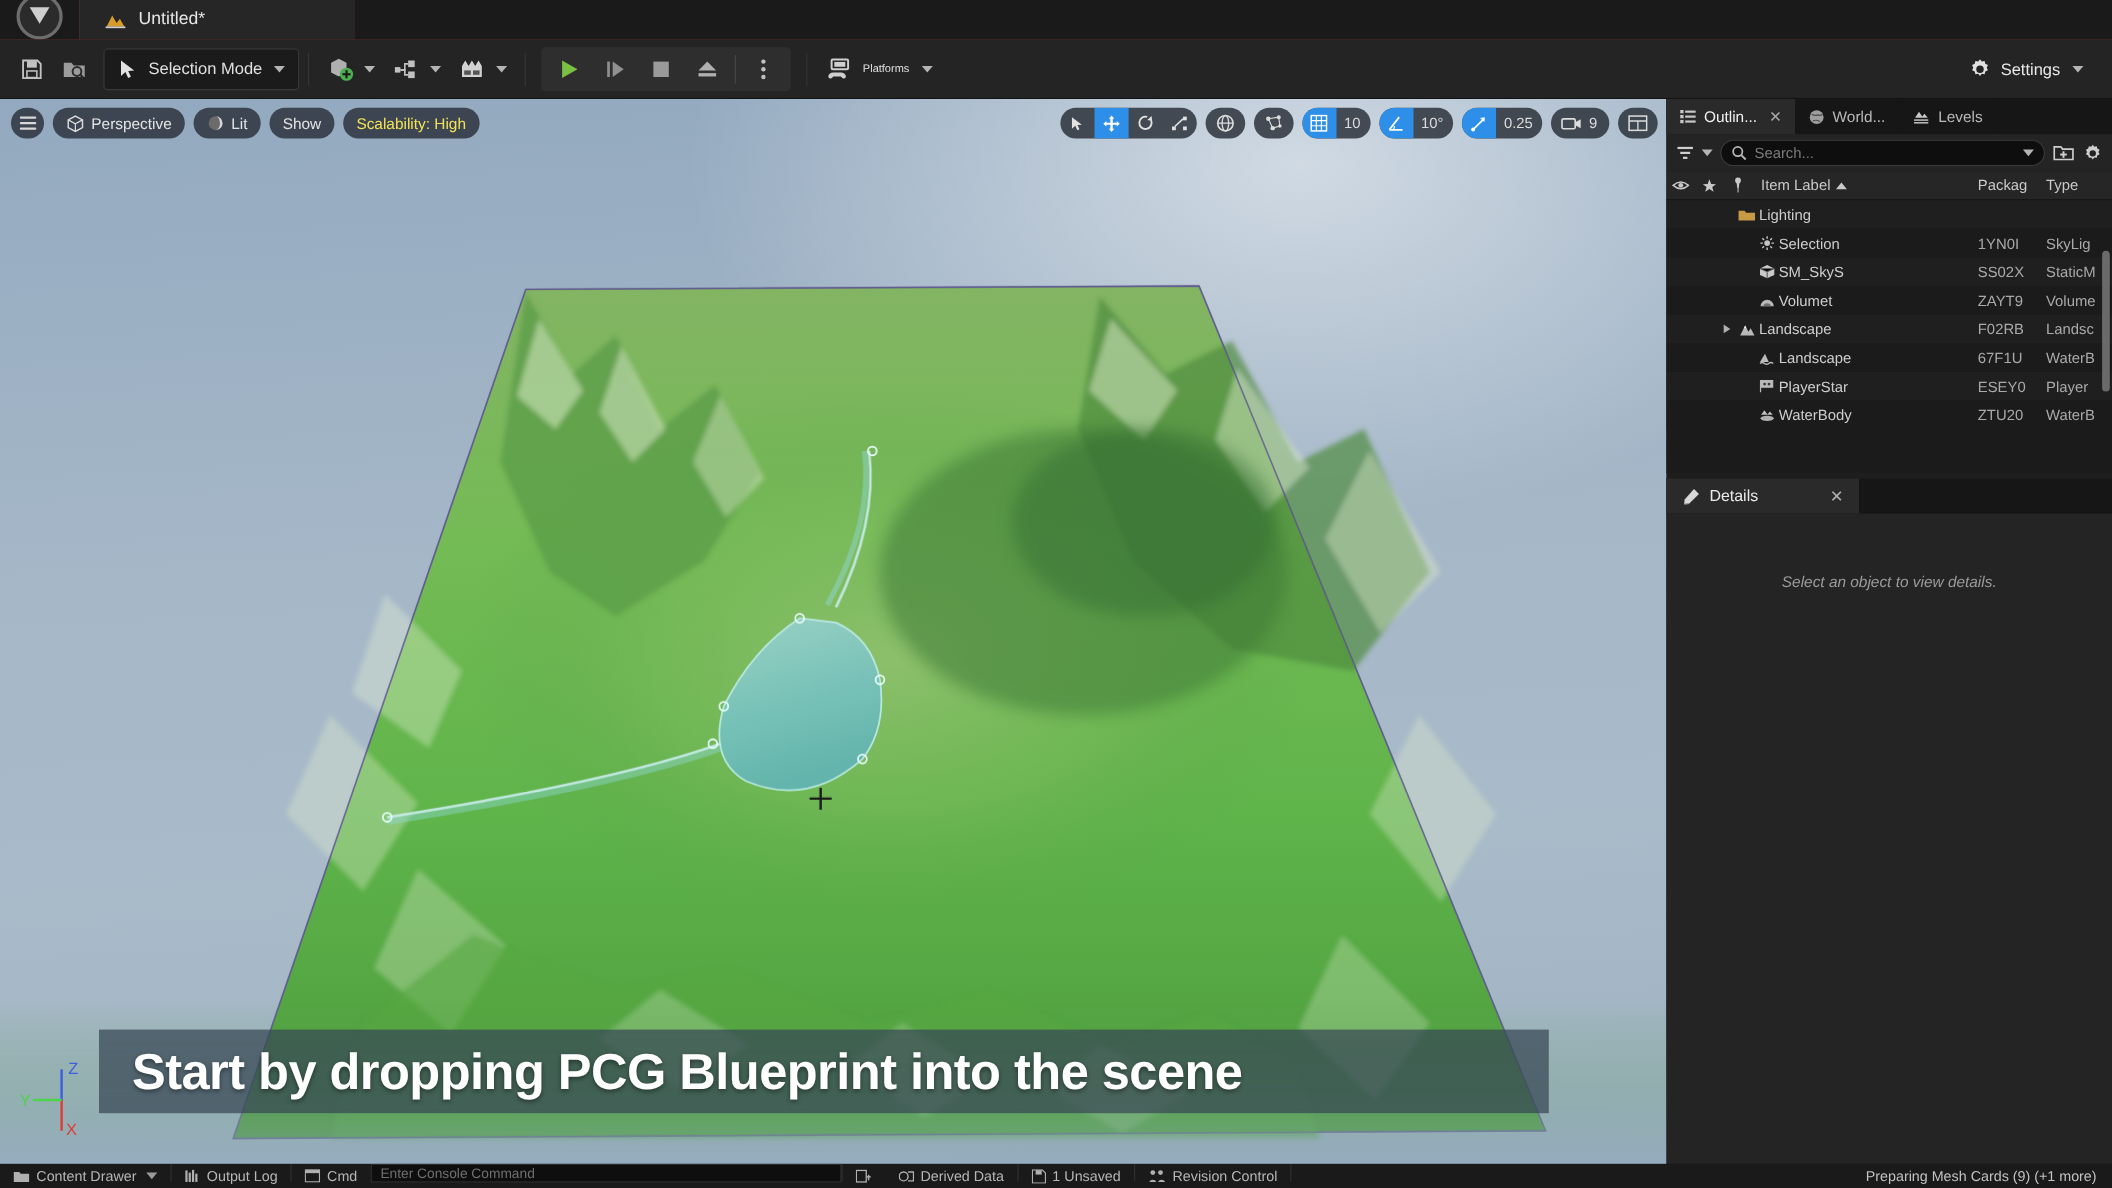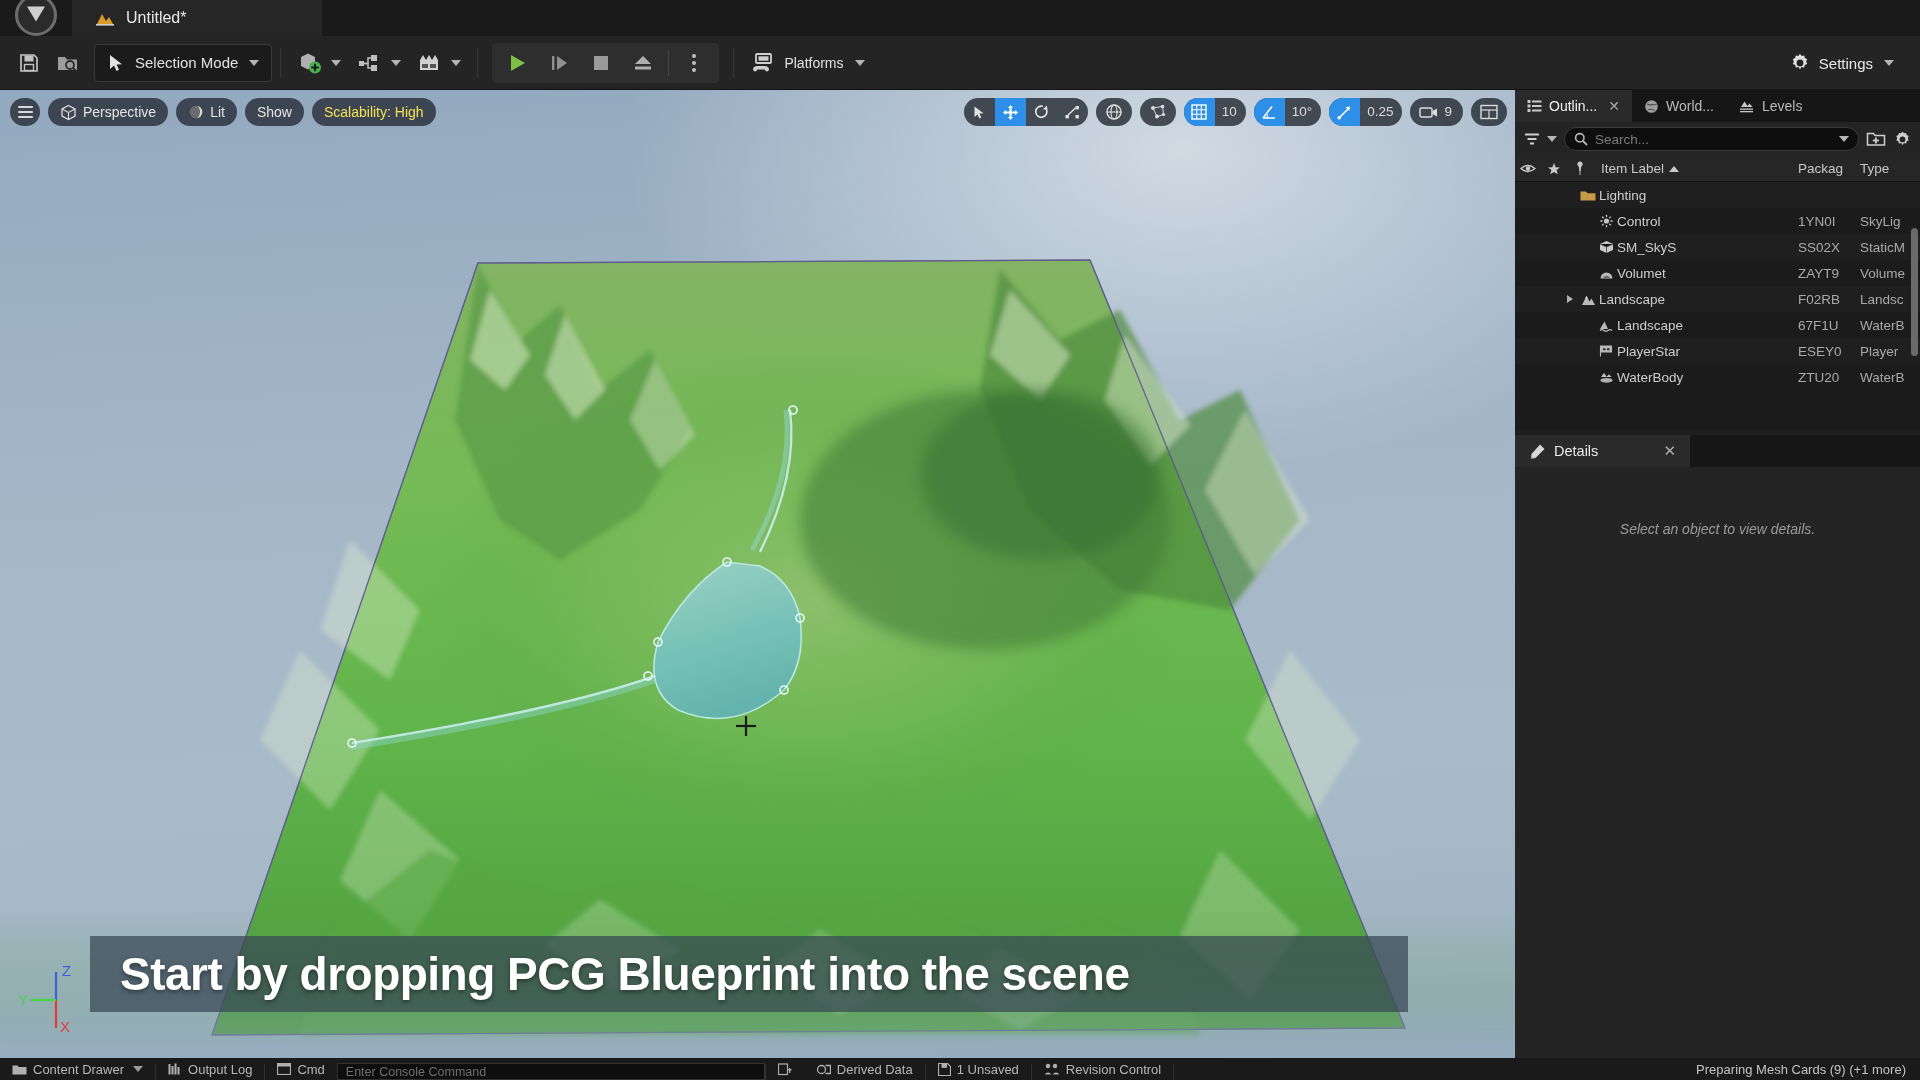--- a/index.html
+++ b/index.html
@@ -61,21 +61,21 @@
     font-size: 15px; color: #e0e0e0; margin-left: 6px;
   }
   .play-group {
     background: #2e2e2e; border-radius: 4px; height: 40px; display: flex; align-items: center;
     padding: 0 4px; margin: 0 6px;
   }
   .play-btn { width: 42px; height: 38px; display: flex; align-items: center; justify-content: center; }
   .vert-sep { width: 1px; height: 26px; background: #474747; margin: 0 4px; }
   .kebab { display: flex; flex-direction: column; gap: 3px; align-items: center; }
   .kebab i { width: 4px; height: 4px; background: #c0c0c0; border-radius: 50%; display: block; }
-  .platforms { display: flex; align-items: center; gap: 8px; font-size: 14px; color: #e0e0e0; }
+  .platforms { display: flex; align-items: center; gap: 8px; font-size: 10px; color: #e0e0e0; }
   .settings-btn {
     position: absolute; right: 16px; top: 8px; height: 38px; display: flex; align-items: center;
     gap: 8px; padding: 0 10px; border-radius: 3px; font-size: 15px; color: #e8e8e8;
   }
 
   
   .viewport {
     position: absolute; left: 0; top: 90px; width: 1515px; height: 968px;
     overflow: hidden; background: #8ea7bd;
   }
@@ -197,21 +197,21 @@
   .details-tab .x { margin-left: auto; color: #b0b0b0; font-size: 15px; }
   .details-body { flex: 1; background: #242424; position: relative; }
   .details-empty {
     position: absolute; left: 0; right: 0; top: 54px; text-align: center;
     font-size: 14px; font-style: italic; color: #9b9b9b;
   }
 
   
   .statusbar {
     position: absolute; left: 0; top: 1058px; width: 1920px; height: 22px;
-    background: #1a1a1a; display: flex; align-items: flex-end; gap: 0;
+    background: #1a1a1a; display: flex; align-items: flex-start; gap: 0;
     font-size: 13px; color: #b6b6b6; overflow: hidden;
   }
   .sb-item { display: flex; align-items: center; gap: 6px; padding: 0 12px; height: 22px; white-space: nowrap; }
   .sb-sep { width: 1px; height: 16px; background: #313131; }
   .sb-cmd {
     width: 428px; height: 17px; background: #0e0e0e; border: 1px solid #313131;
     display: flex; align-items: center; padding: 0 8px; font-size: 12.5px; color: #6f6f6f;
   }
   .sb-right { margin-left: auto; padding-right: 14px; color: #c2c2c2; }
 
@@ -706,21 +706,21 @@
         </div>
         <div class="outl-row">
           <span class="or-indent" style="width:66px"></span>
           <span class="or-arrow"></span>
           <span class="or-icon">
             <svg width="15" height="14" viewBox="0 0 15 14">
               <circle cx="7.5" cy="7" r="2.6" fill="#c4c4c4"></circle>
               <path d="M7.5 0.8 v2.3 M7.5 10.9 v2.3 M1.3 7 h2.3 M11.4 7 h2.3 M3.1 2.6 l1.6 1.6 M10.3 9.8 l1.6 1.6 M11.9 2.6 l-1.6 1.6 M4.7 9.8 l-1.6 1.6" stroke="#c4c4c4" stroke-width="1.3"></path>
             </svg>
           </span>
-          <span class="or-label">Control</span>
+          <span class="or-label">Selection</span>
           <span class="or-pkg">1YN0I</span>
           <span class="or-type">SkyLig</span>
         </div>
         <div class="outl-row">
           <span class="or-indent" style="width:66px"></span>
           <span class="or-arrow"></span>
           <span class="or-icon">
             <svg width="15" height="14" viewBox="0 0 15 14">
               <path d="M7.5 1 L14 4 L14 10 L7.5 13 L1 10 L1 4 Z" fill="#c9c9c9"></path>
               <path d="M1 4 L7.5 7 L14 4 M7.5 7 L7.5 13" stroke="#555" stroke-width="1"></path>

